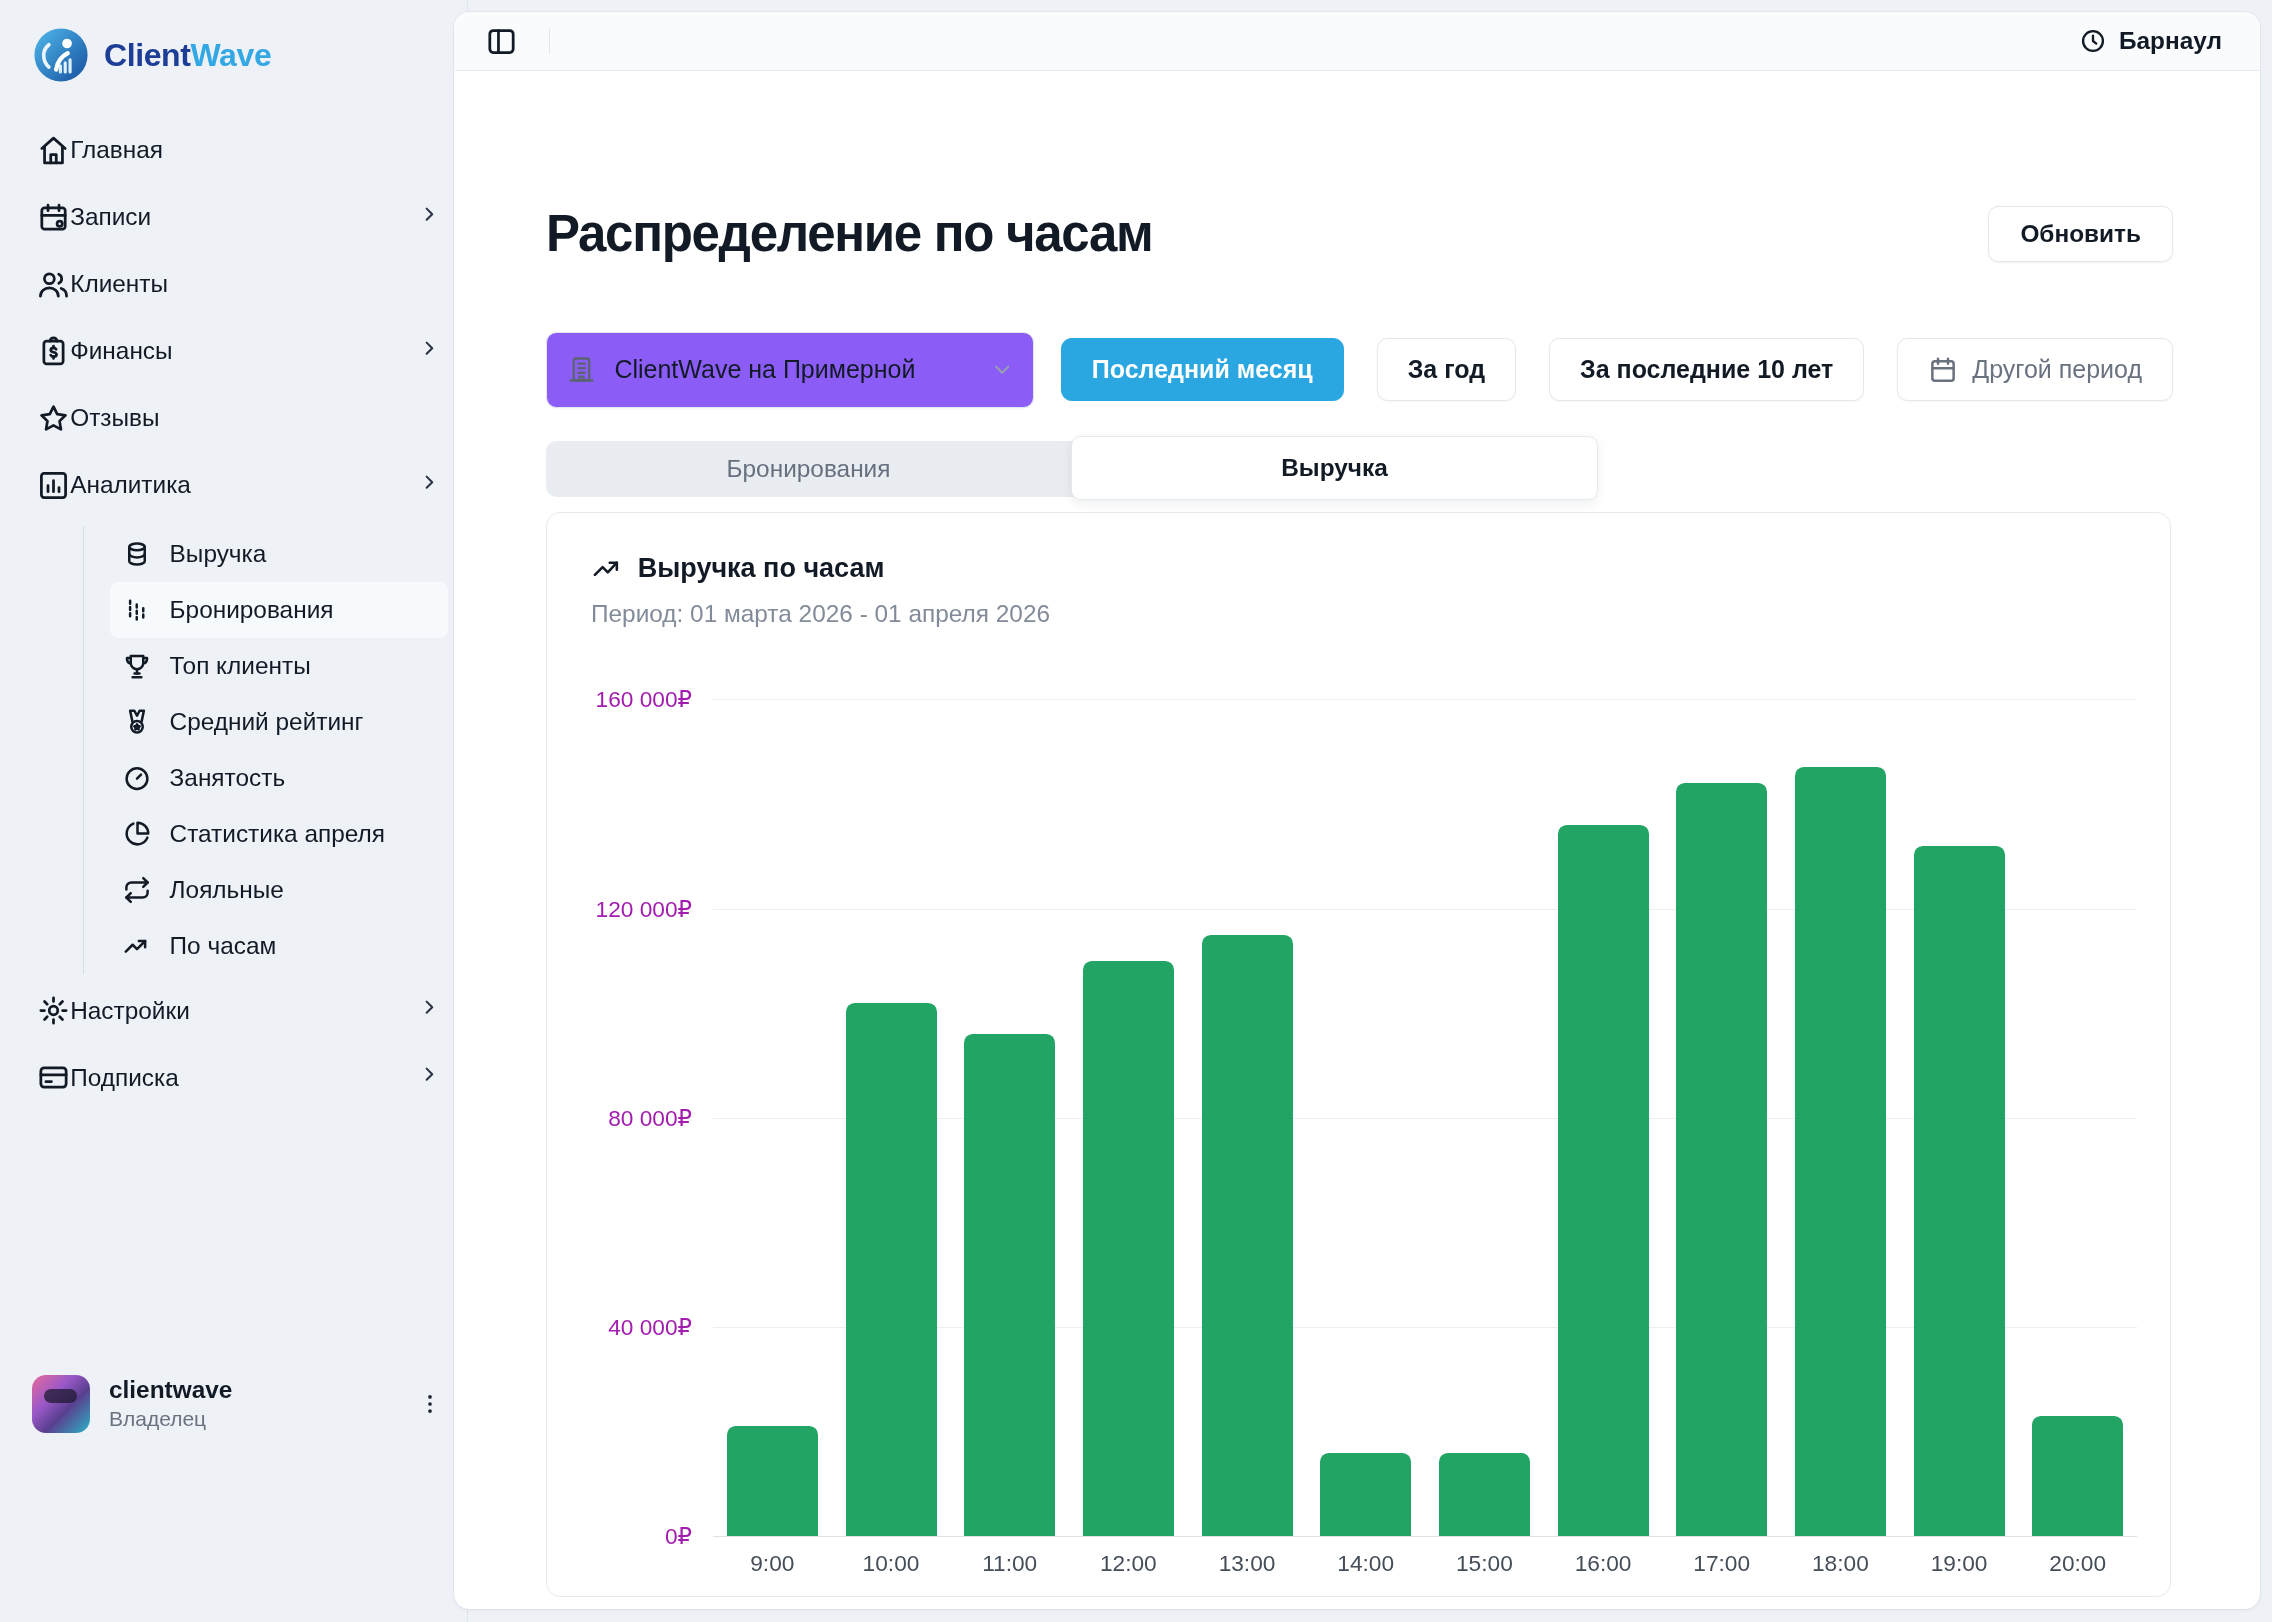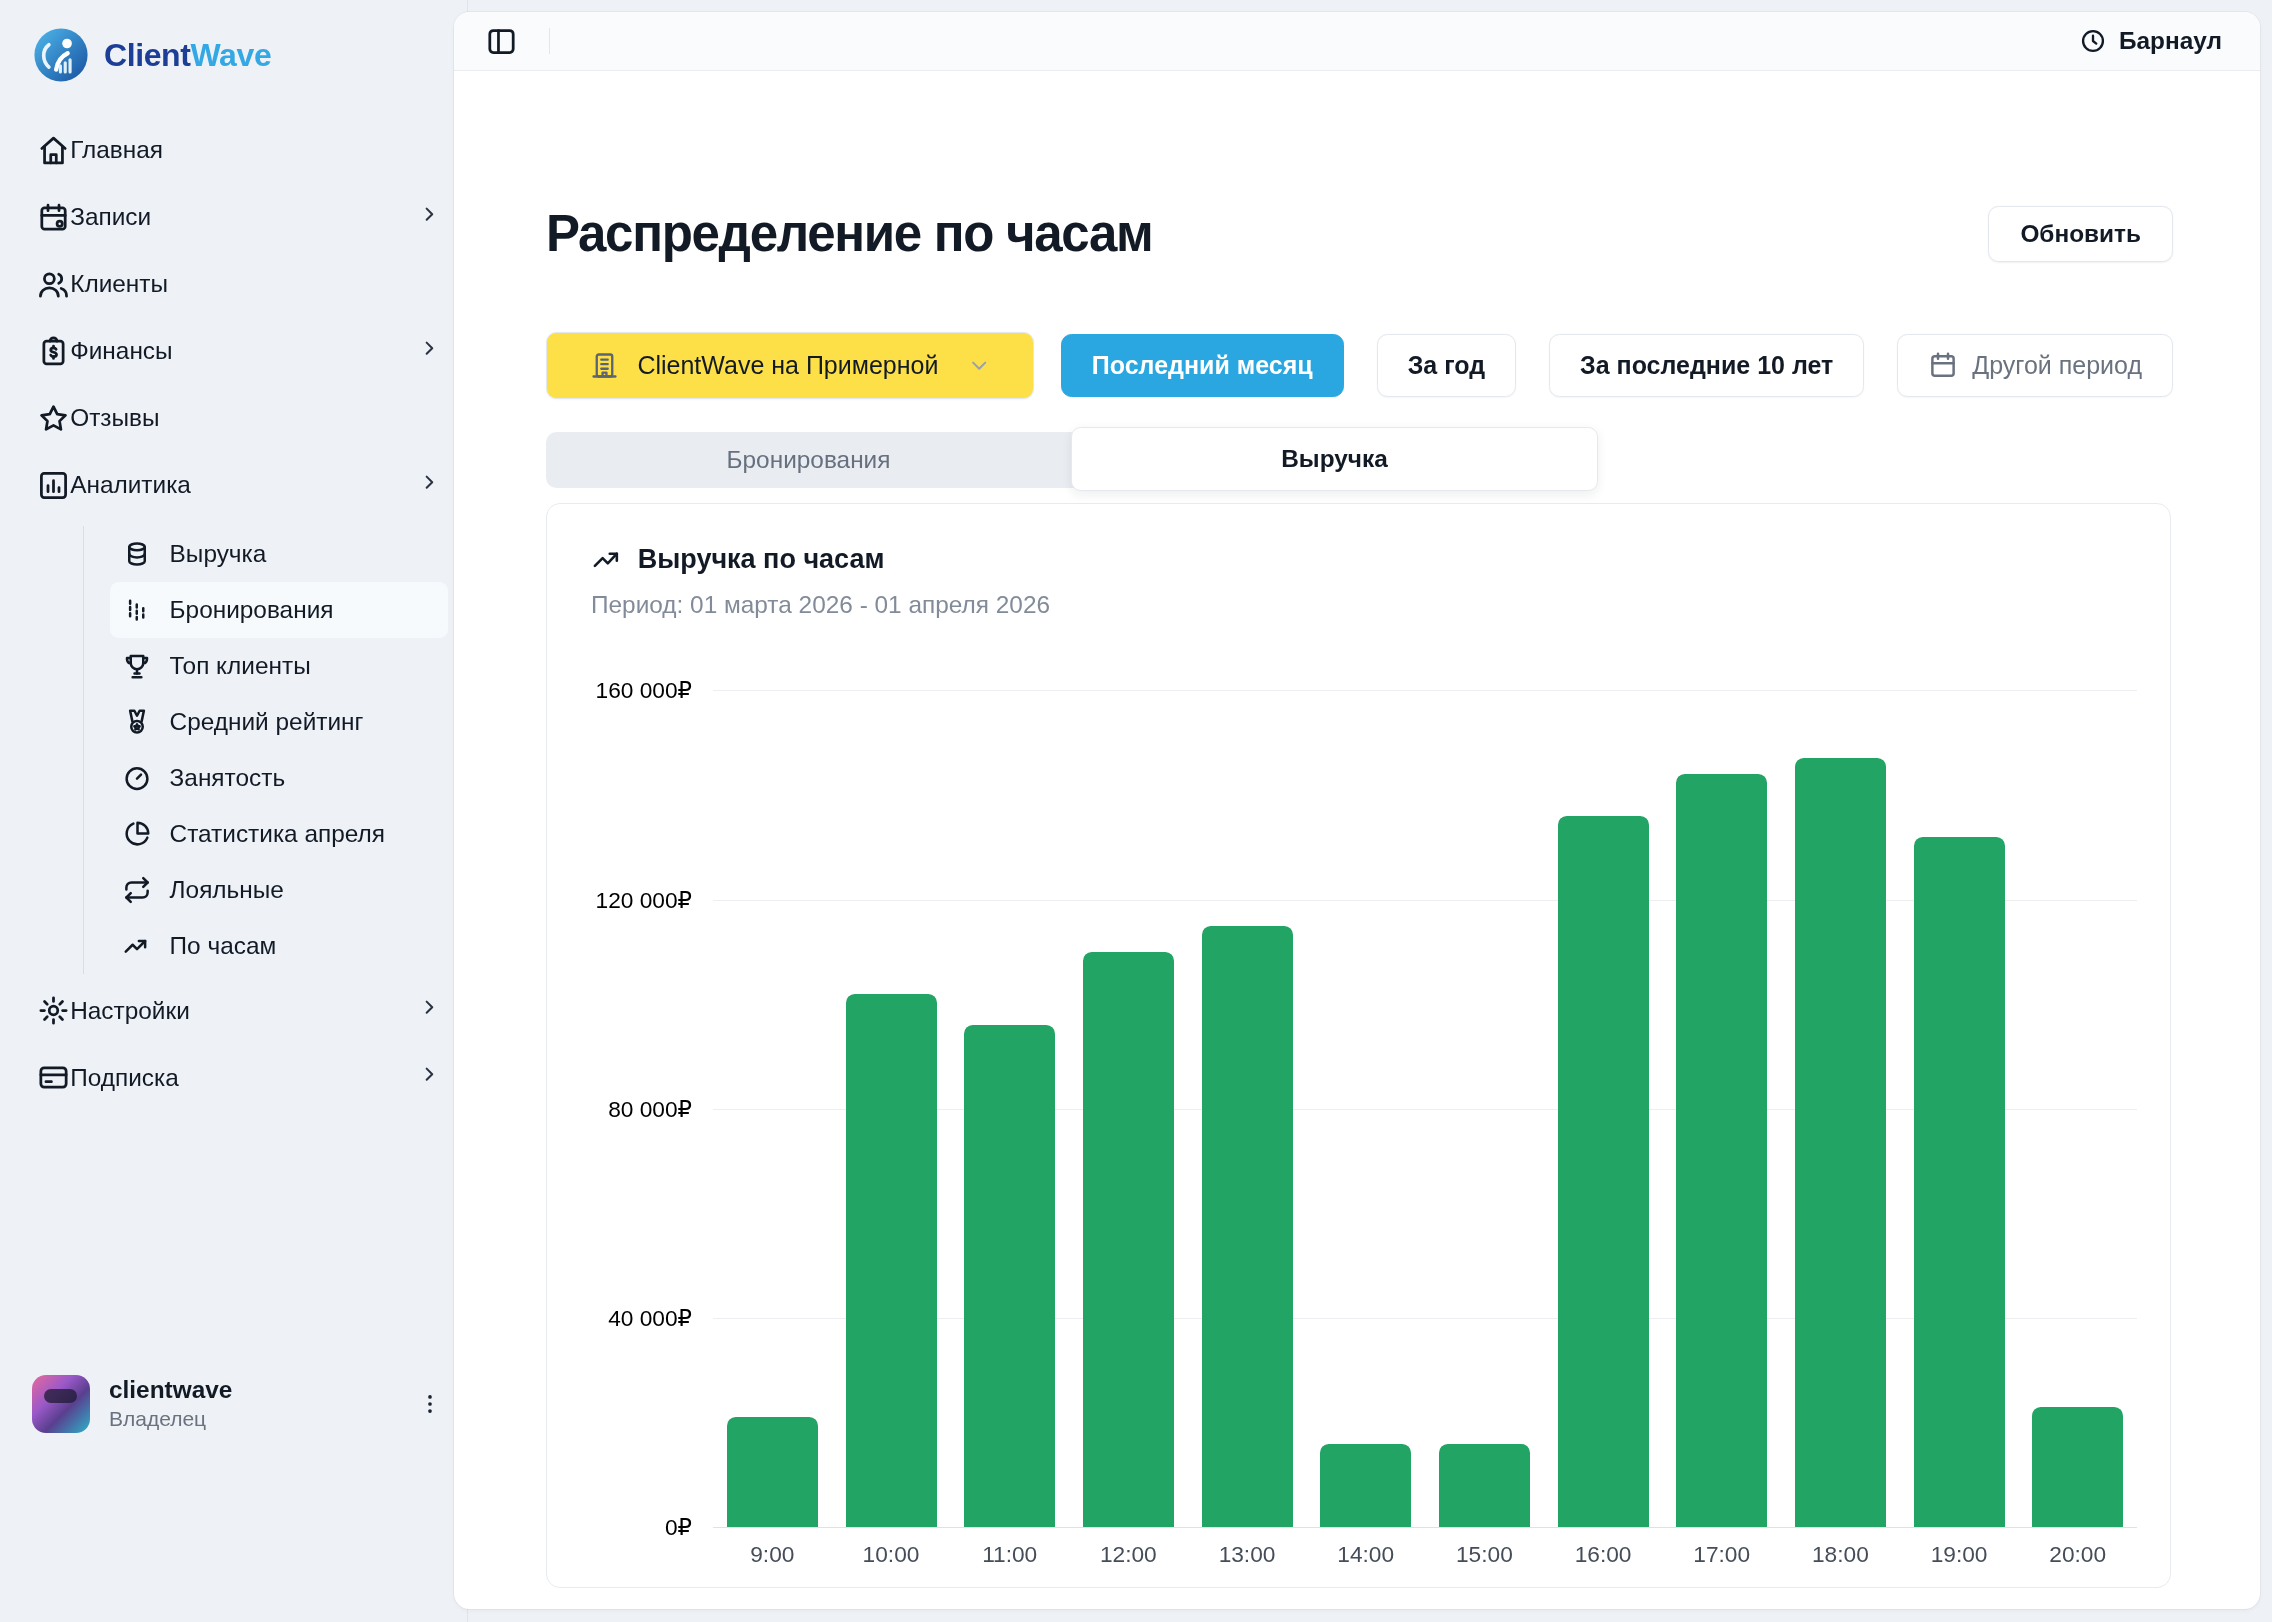--- a/index.html
+++ b/index.html
@@ -52,22 +52,22 @@
   .loc .icn svg{width:28px;height:28px}
 
   .content{padding:101px 87px 0 92px;position:relative}
   .header-row{display:flex;align-items:center;justify-content:space-between}
   .page-title{font-size:51px;font-weight:800;letter-spacing:-1.3px;line-height:1.1}
   .refresh-btn{height:56px;padding:0 31px;border:0.9px solid #e3e8ee;border-radius:10.5px;background:#fff;
     font-size:24.4px;font-weight:600;color:#121a26;box-shadow:0 0.9px 1.7px rgba(16,24,40,.06);
     font-family:inherit;cursor:pointer}
 
   .controls{display:flex;align-items:center;margin-top:35px}
-  .branch{width:488px;height:67px;border:0.9px solid #e3e8ee;border-radius:10.5px;display:flex;
-    align-items:center;padding:0 42px;gap:17.4px;background:#fde047;box-sizing:border-box;
+  .branch{width:488px;height:76px;border:0.9px solid #e3e8ee;border-radius:10.5px;display:flex;
+    align-items:center;padding:0 19px;gap:17.4px;background:#8b5cf6;box-sizing:border-box;
     box-shadow:0 0.9px 1.7px rgba(16,24,40,.04);cursor:pointer}
   .branch .icn{color:#5b6472}
   .branch .icn svg{width:31px;height:31px}
   .branch .txt{font-size:25px;font-weight:500;white-space:nowrap}
   .branch .chev-d{margin-left:auto;color:#98a1ad}
   .branch .chev-d svg{width:24.4px;height:24.4px}
   .periods{margin-left:auto;display:flex;gap:33px}
   .pbtn{height:63px;padding:0 30px;border-radius:10.5px;border:0.9px solid #e3e8ee;background:#fff;
     font-size:25px;font-weight:600;color:#121a26;display:flex;align-items:center;gap:14px;
     box-shadow:0 0.9px 1.7px rgba(16,24,40,.04);font-family:inherit;cursor:pointer;white-space:nowrap}
@@ -85,21 +85,21 @@
   .chart-card{margin-top:15.7px;width:1625px;height:1085px;border:0.9px solid #e7ebf0;border-radius:14px;
     position:relative;box-sizing:border-box;background:#fff}
   .chart-head{display:flex;align-items:center;gap:15.7px;padding:40px 0 0 44px;
     font-size:27px;font-weight:700}
   .chart-head .icn svg{width:31px;height:31px}
   .chart-sub{padding:15.7px 0 0 44px;font-size:24.4px;color:#828b99}
   .plot{position:absolute;left:166px;right:33px;top:186px;height:837px}
   .gridline{position:absolute;left:0;right:0;height:0.9px;background:#eceef2}
   .gridline.zero{background:#dde2e8}
   .ylab{position:absolute;right:calc(100% + 21px);transform:translateY(-50%);
-    font-size:22.7px;color:#000000;white-space:nowrap}
+    font-size:22.7px;color:#a21caf;white-space:nowrap}
   .bars{position:absolute;left:0;right:0;top:0;bottom:0;display:flex;align-items:flex-end}
   .bar-col{flex:1;height:100%;display:flex;align-items:flex-end;justify-content:center;position:relative}
   .bar{width:91px;border-radius:8.7px 8.7px 0 0}
   .xlab{position:absolute;top:calc(100% + 14px);left:0;right:0;text-align:center;
     font-size:22.7px;color:#454d59}
 </style>
 </head>
 <body>
 
 <aside class="sidebar">

